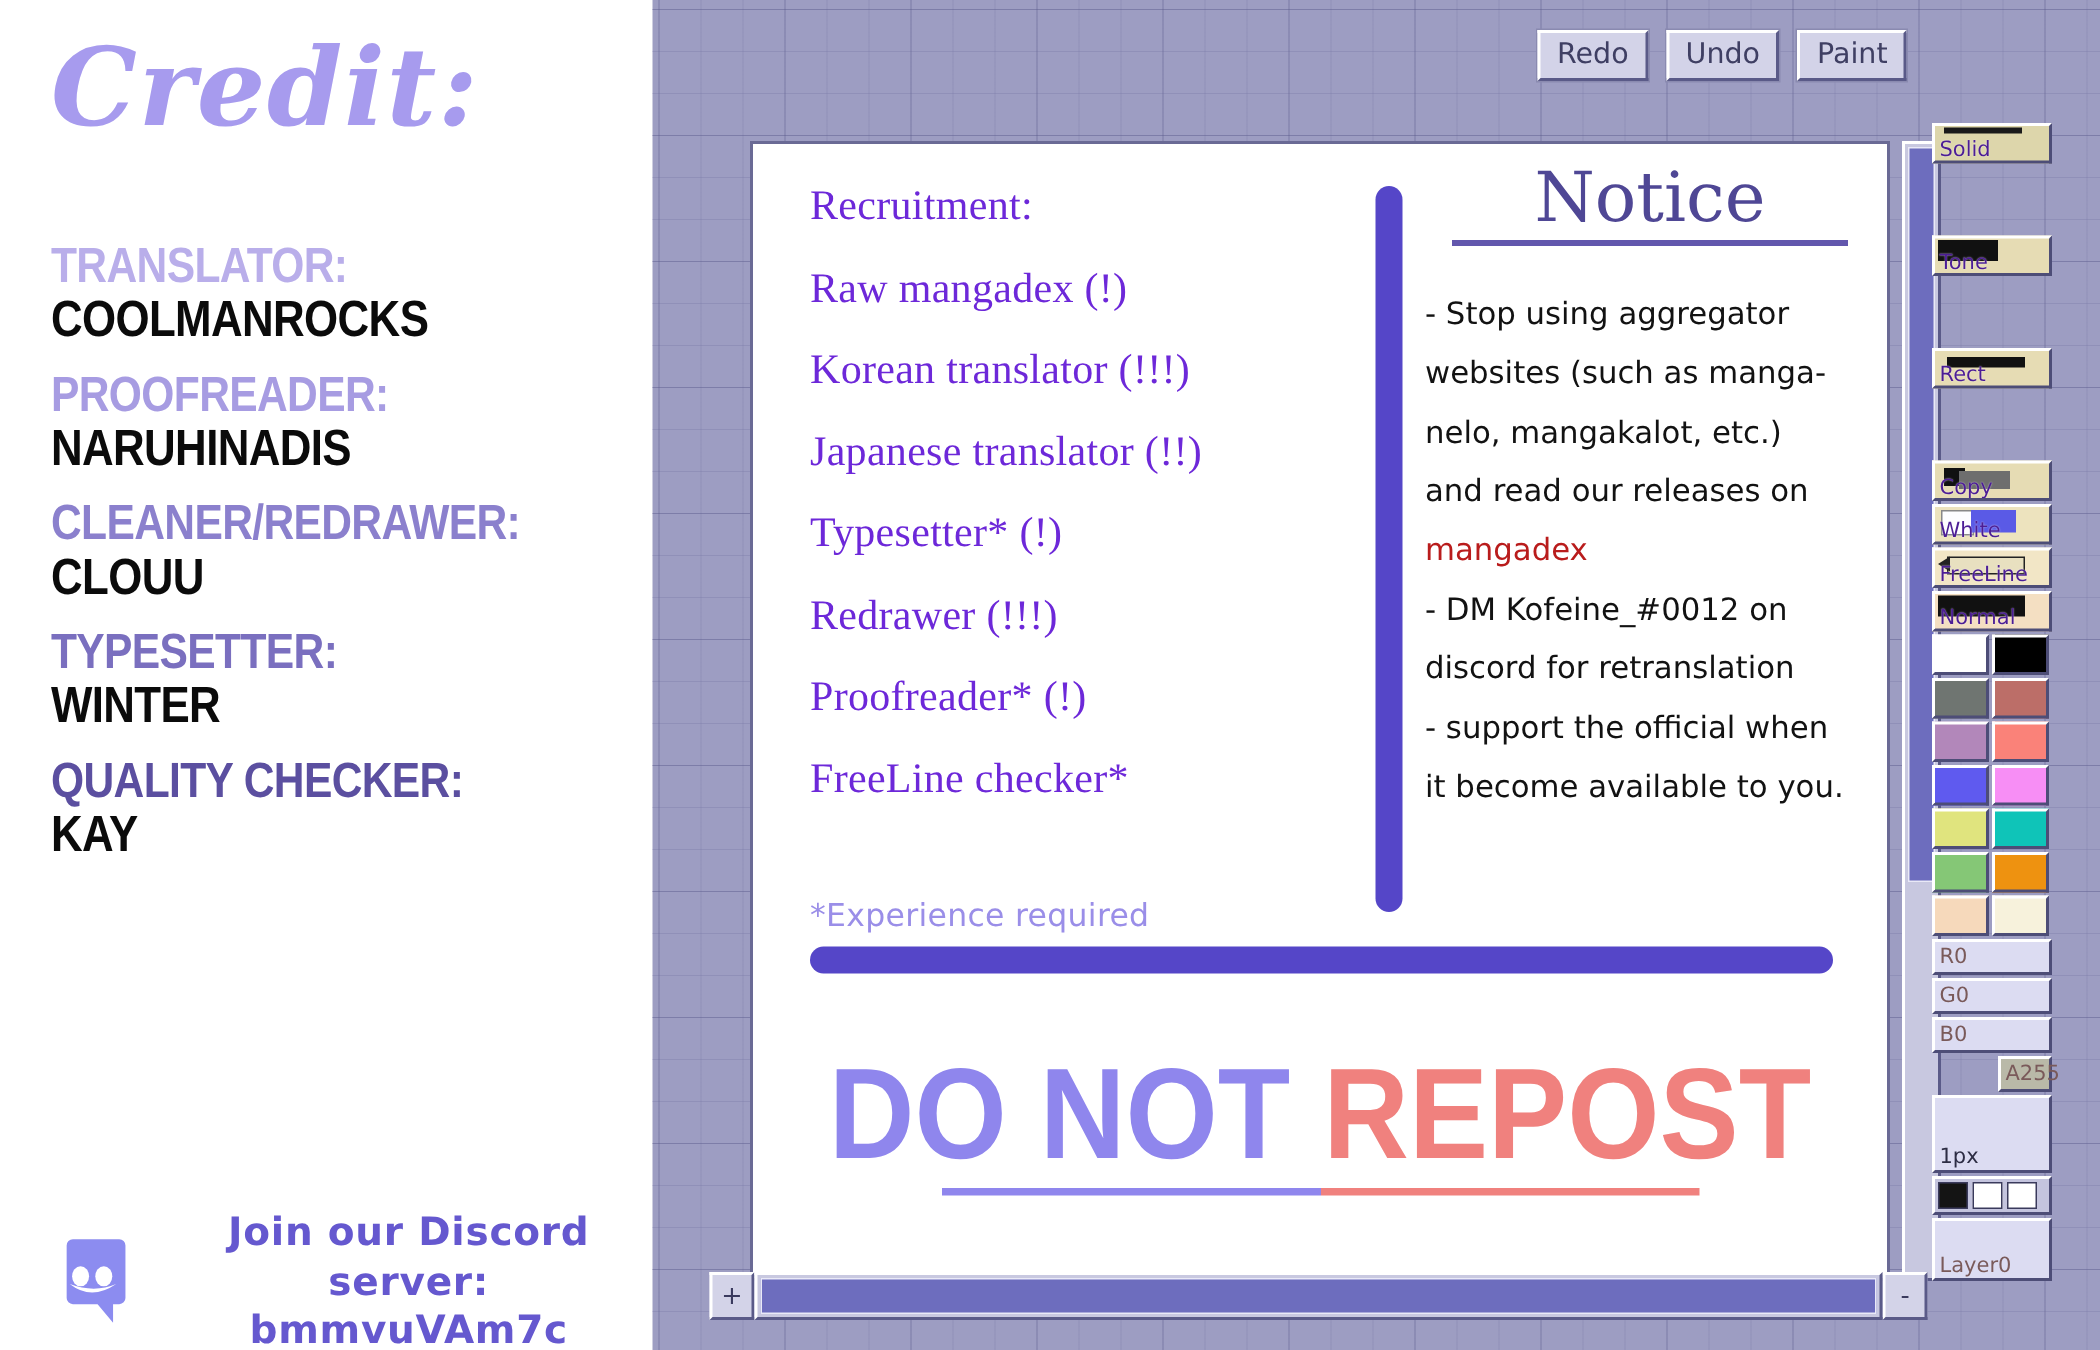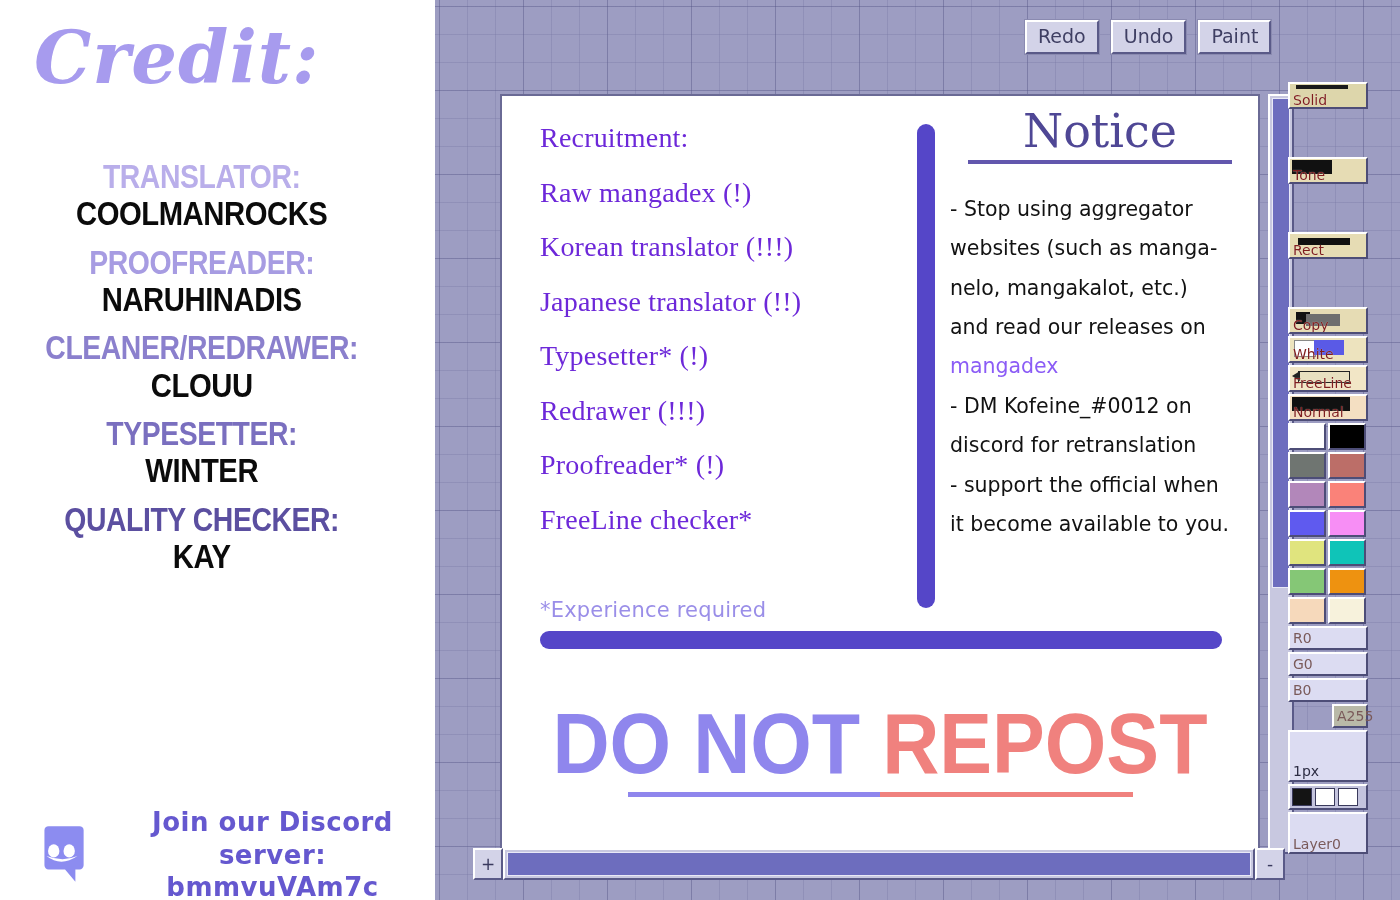--- a/index.html
+++ b/index.html
@@ -65,21 +65,21 @@
     font-weight: bold;
     font-size: 34px;
     letter-spacing: -0.5px;
     line-height: 1.04;
     color: #0b0b0b;
     margin: 0 0 14px 0;
     white-space: nowrap;
     transform: scaleX(0.86);
     transform-origin: left center;
   }
-  .credit-pair { margin-bottom: 6px; text-align: center; }
+  .credit-pair { margin-bottom: 6px; }
 
   
   #discord-block {
     position: absolute;
     left: 30px;
     top: 806px;
     display: flex;
     align-items: center;
     gap: 14px;
   }
@@ -221,21 +221,21 @@
     margin: 6px 18px 0 18px;
   }
   #notice-body {
     margin-top: 26px;
     font-family: "DejaVu Sans", sans-serif;
     font-size: 20.5px;
     color: #121212;
     line-height: 1.92;
   }
   .notice-item { margin: 0; }
-  .notice-link { color: #8b5cf6; }
+  .notice-link { color: #b91c1c; }
 
   
   #dnr-wrap {
     position: absolute;
     left: 0;
     top: 604px;
     width: 100%;
     text-align: center;
   }
   #dnr-text {
@@ -341,21 +341,21 @@
     background: #ddd6ab;
     overflow: hidden;
     cursor: pointer;
   }
   .pal-item .pal-label {
     position: absolute;
     left: 3px;
     bottom: -1px;
     font-family: "DejaVu Sans", sans-serif;
     font-size: 14px;
-    color: #7f1d1d;
+    color: #4c1d95;
     text-shadow: 0 0 1px rgba(255,255,255,0.7);
     z-index: 2;
     white-space: nowrap;
   }
   .pal-item .glyph {
     position: absolute;
     z-index: 1;
   }
 
   

